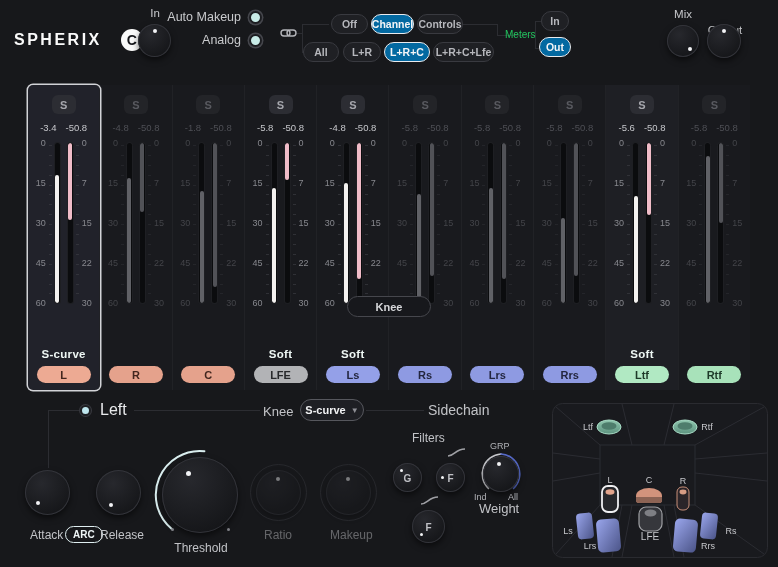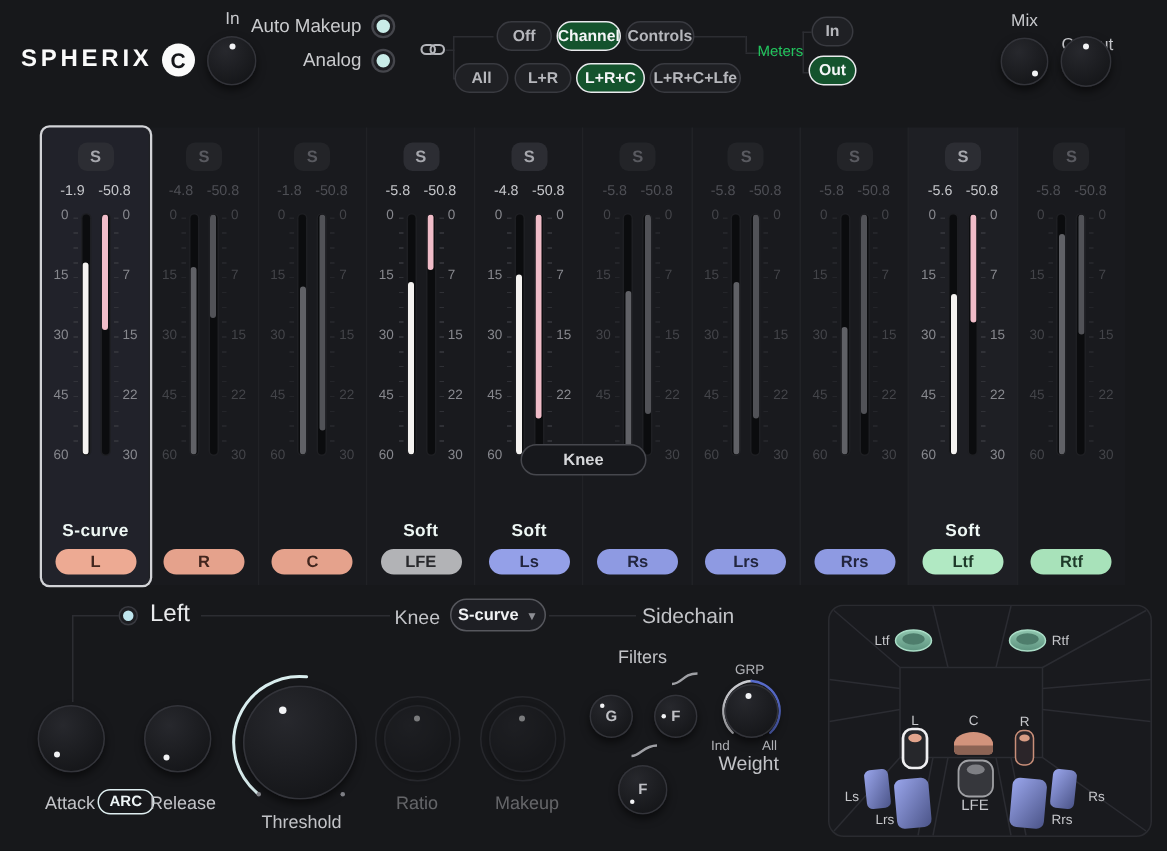--- a/index.html
+++ b/index.html
@@ -9,32 +9,32 @@
 
   
   .abs { position:absolute; }
   .knob { position:absolute; border-radius:50%;
     background:radial-gradient(circle at 38% 30%, #27282d, #151619 78%);
     box-shadow:inset 0 0 0 1px #33343a, 0 3px 6px rgba(0,0,0,.55); }
   .kdot { position:absolute; width:4px; height:4px; border-radius:50%; background:#f2f3f5; }
   .line { position:absolute; background:#2c2d32; }
 
   
-  .logo { left:14px; top:29px; display:flex; align-items:center; gap:6px;text-align:right; }
+  .logo { left:14px; top:29px; display:flex; align-items:center; gap:19px;text-align:right; }
   .logo-text { color:#fafafa; font-weight:bold; font-size:16px; letter-spacing:2.5px; }
   .logo-badge { width:22px; height:22px; border-radius:50%; background:#fafafa; color:#141519;
     font-weight:800; font-size:14px; display:flex; align-items:center; justify-content:center; }
   .klabel { position:absolute; color:#c7c8cc; font-size:11.5px; text-align:center; }
   .toggle-row { position:absolute; left:110px; width:152px; display:flex; align-items:center; justify-content:flex-end; gap:8px; }
   .toggle-row .tlabel { color:#c9cacd; font-size:12.5px; }
   .tdot { width:13px; height:13px; border-radius:50%; background:#c9ece8; border:2px solid #1d1e22;
     box-shadow:0 0 0 1.5px #45464c; }
   .hbtn { position:absolute; height:20px; border-radius:10px; background:#1f2024; border:1px solid #393a40;
     color:#b6b7bc; font-size:10.5px; font-weight:600; display:flex; align-items:center; justify-content:center; cursor:pointer; }
-  .hbtn.sel { border:1.5px solid #e9eaed; color:#f4f5f7; background:#14532d; }
+  .hbtn.sel { border:1.5px solid #e9eaed; color:#f4f5f7; background:#0369a1; }
   .meters-label { position:absolute; color:#22c55e; font-size:10px; }
 
   
   .strips { left:28px; top:85px; width:722px; height:305px; display:flex; background:#18191d; border-radius:3px; }
   .strip { flex:1; position:relative; background:#191a1e; border-right:1px solid #212226; }
   .strip:last-child { border-right:none; }
   .strip.lifted { background:#1e1f24; }
   .strip.selected { background:#21222a; box-shadow:0 0 0 1.5px #d2d3d7; border-radius:5px; z-index:2; }
   .solo { position:absolute; top:10px; left:50%; transform:translateX(-50%); width:24px; height:19px;
     border:none; border-radius:6px; background:#2c2d33; color:#a6a7ad; font-size:11px; font-weight:700; cursor:pointer; }
@@ -148,21 +148,21 @@
   </div>
   <div class="klabel" style="left:705px;top:8px;width:40px;margin-top:16px;">Output</div>
   <div class="knob" style="left:707px;top:24px;width:34px;height:34px;">
     <span class="kdot" style="left:15px;top:5px;"></span>
   </div>
 
   <div class="abs strips">
     <div class="strip selected">
       <button class="solo">S</button>
       <div class="nums">
-        <span class="num-peak">-1.9</span>
+        <span class="num-peak">-3.4</span>
         <span class="num-gr">-50.8</span>
       </div>
       <div class="mz">
         <div class="scale-l">
             <span style="top: 0%;">0</span>
             <span style="top: 25%;">15</span>
             <span style="top: 50%;">30</span>
             <span style="top: 75%;">45</span>
             <span style="top: 100%;">60</span>
           </div>

